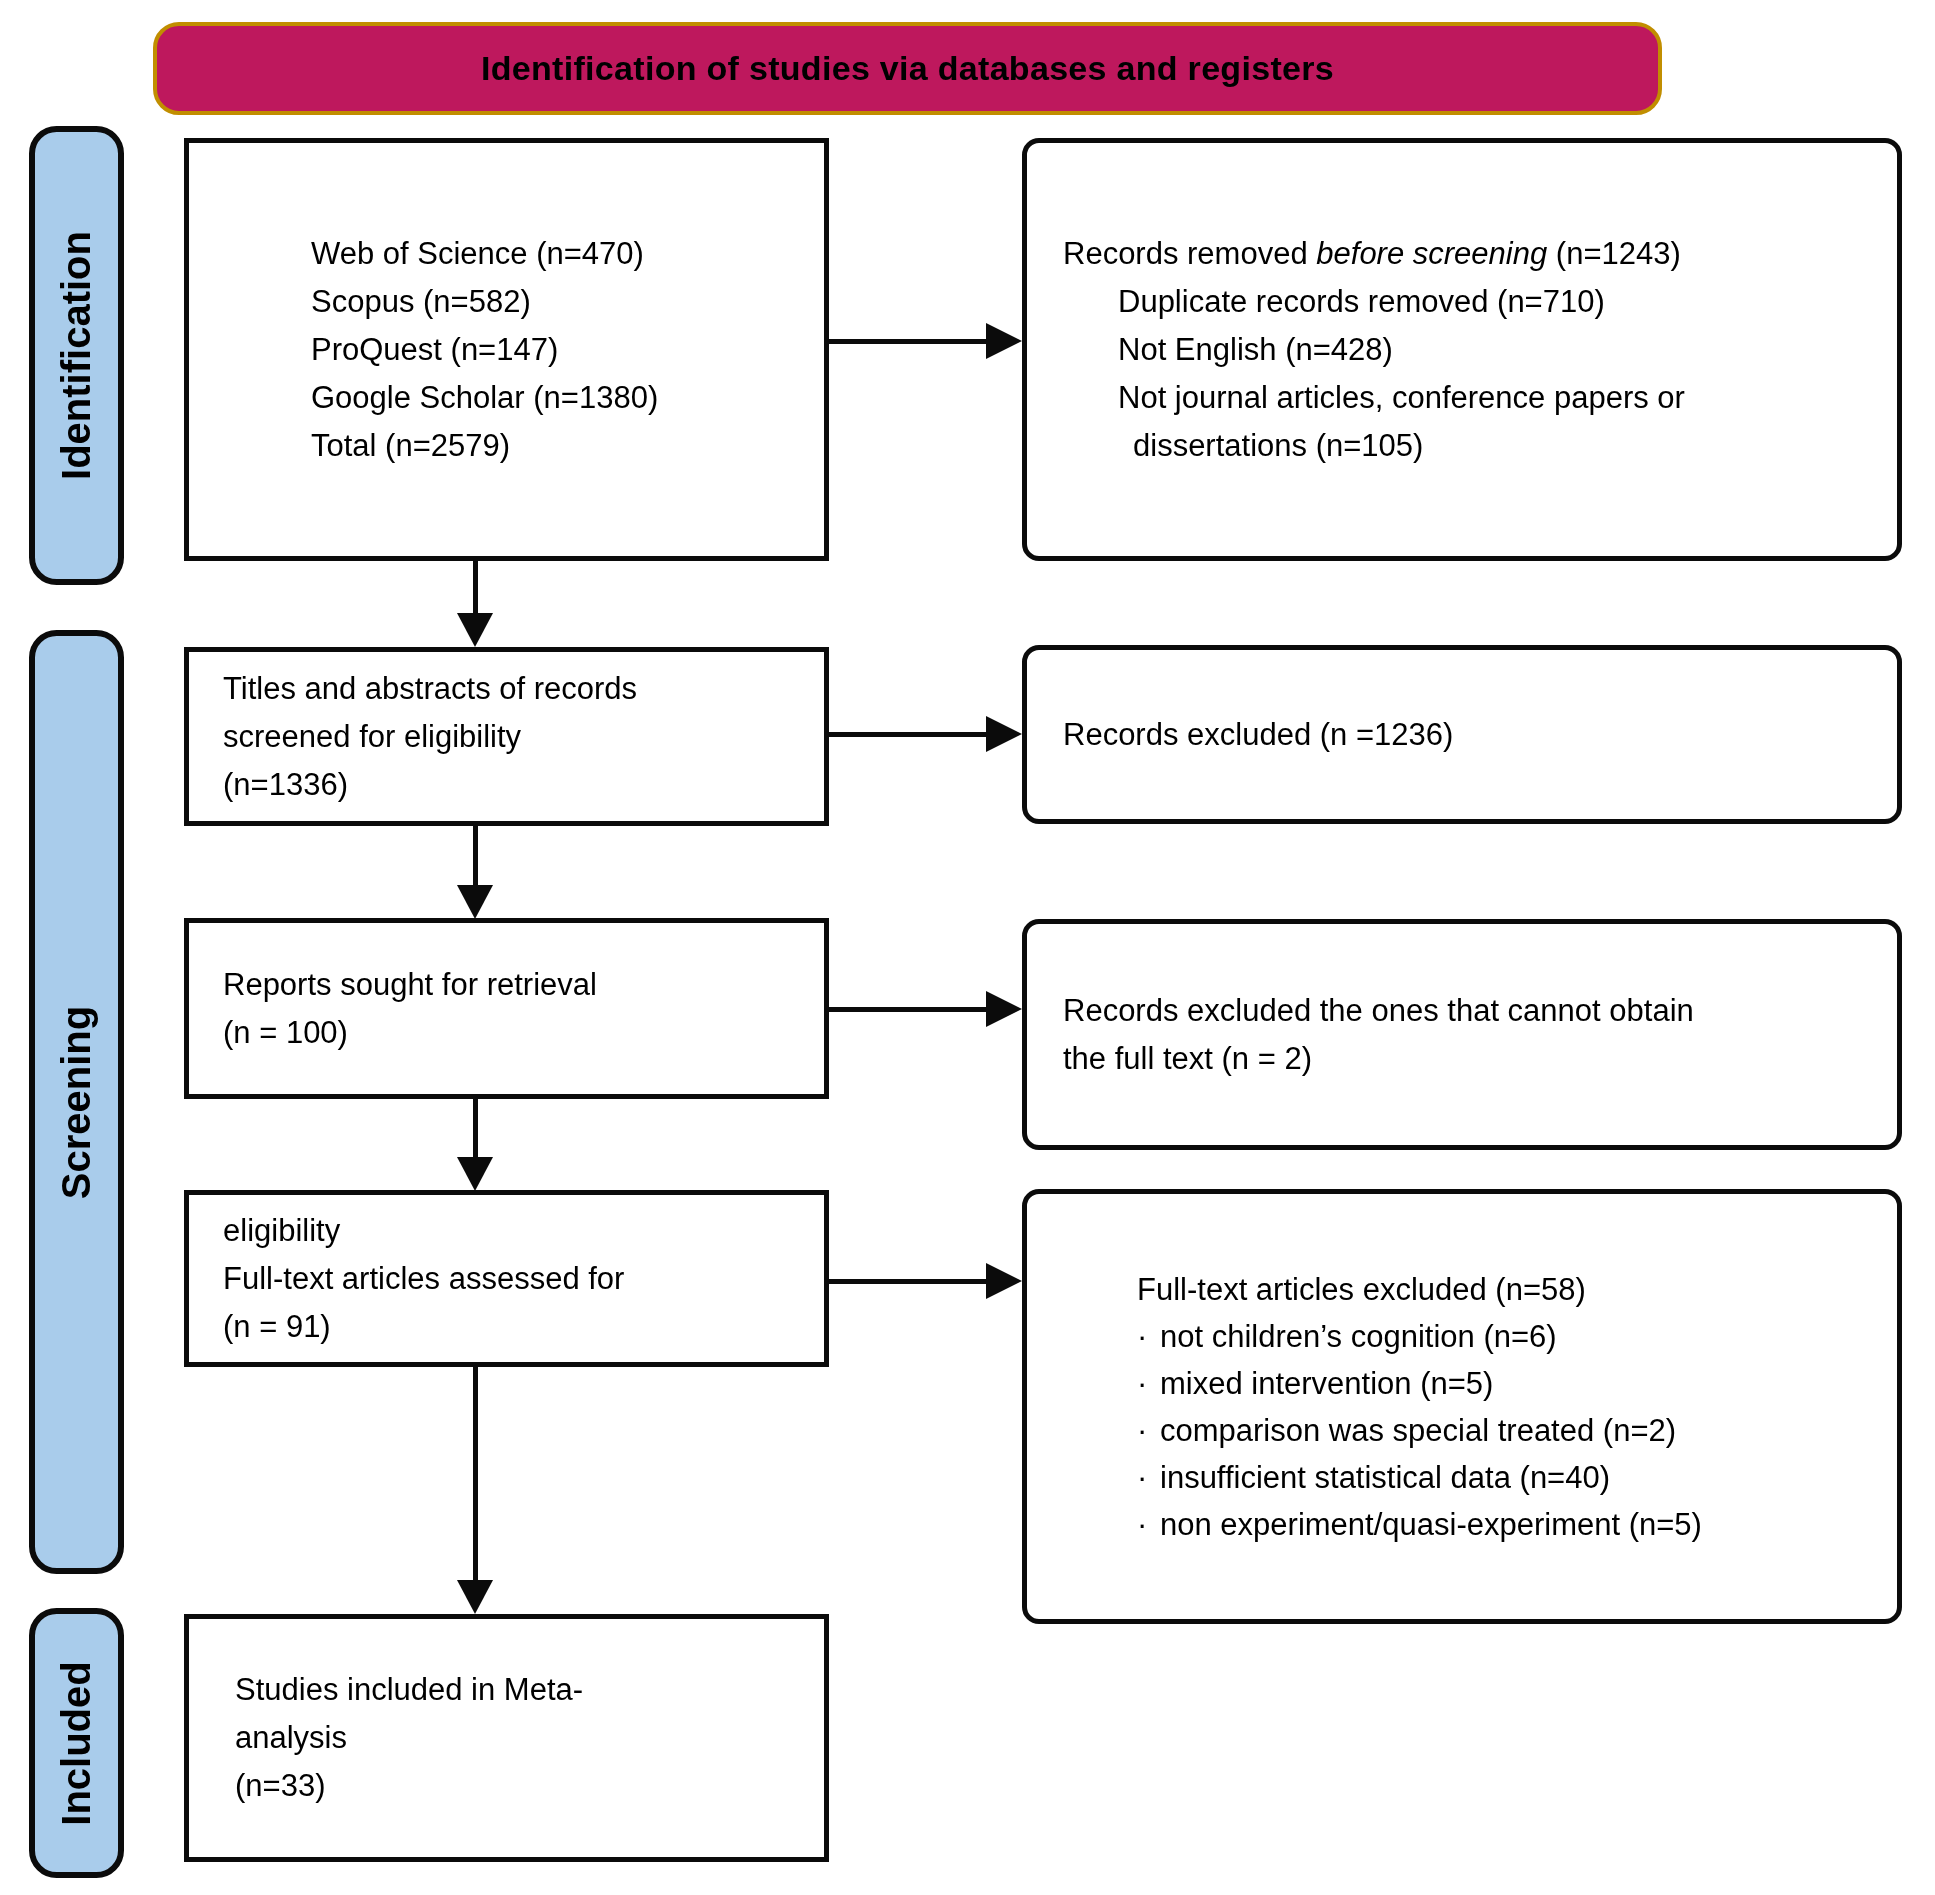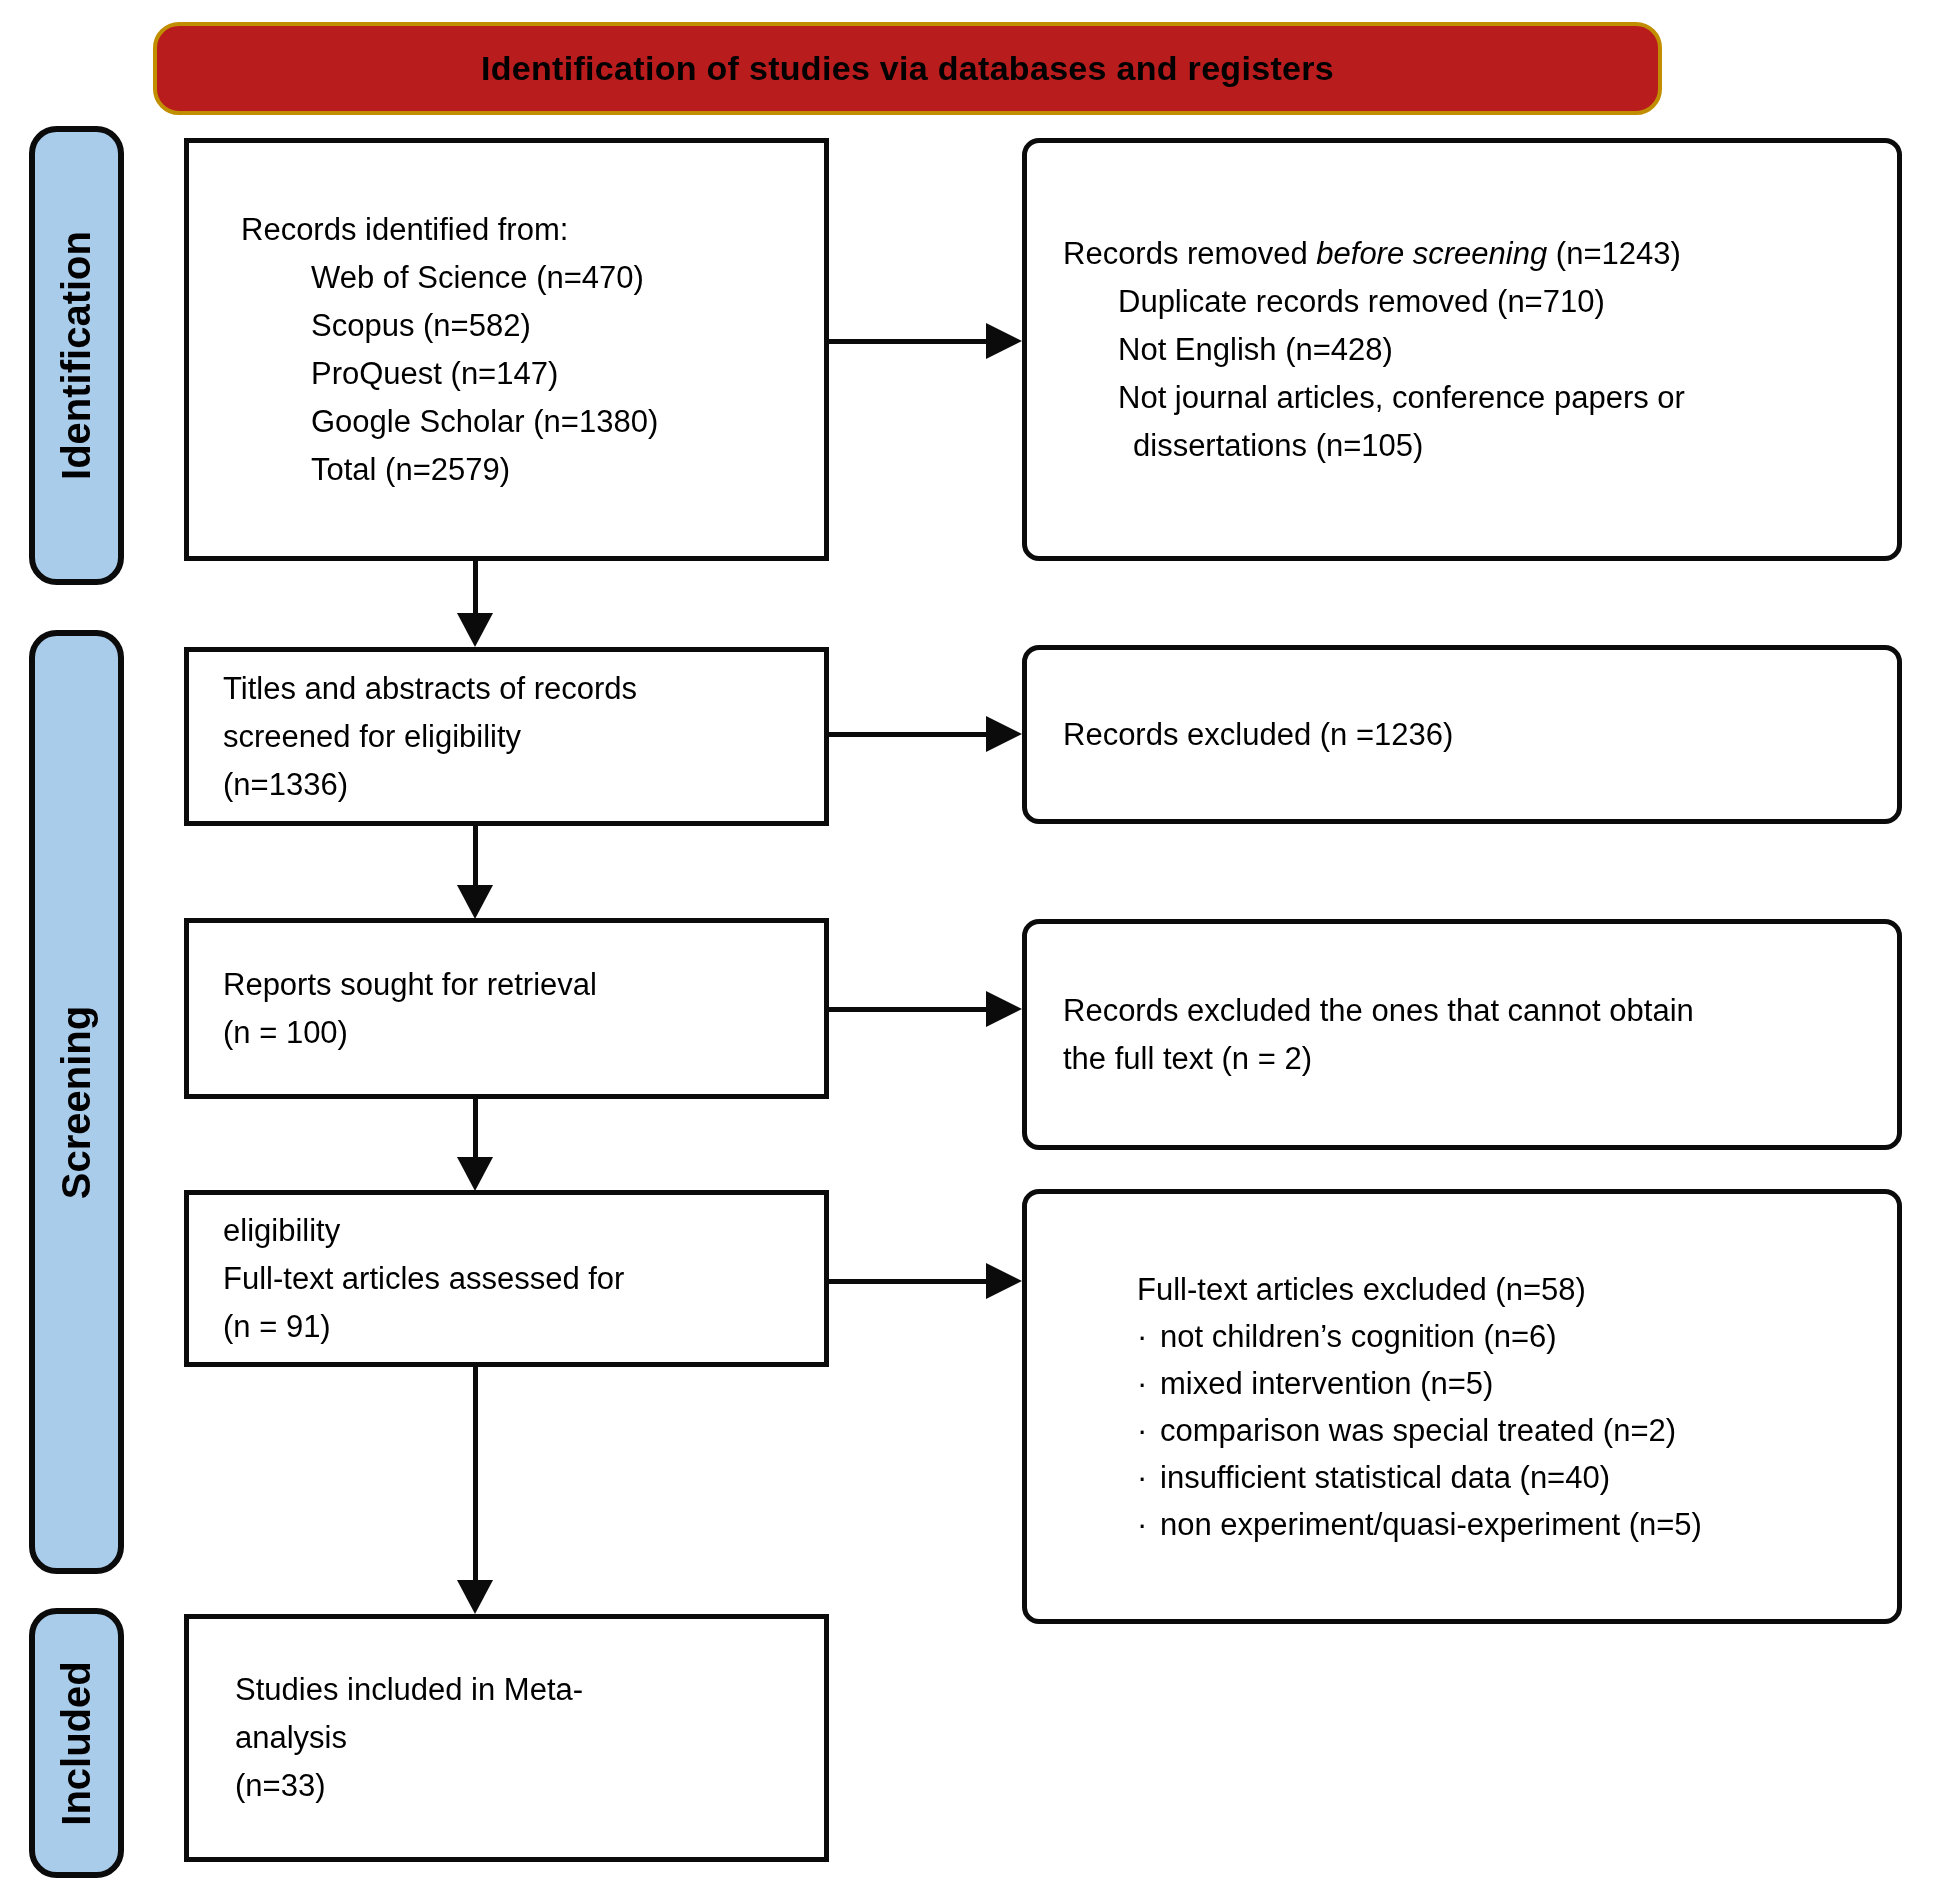--- a/index.html
+++ b/index.html
@@ -10,21 +10,21 @@
     background:#ffffff;
     font-family:"Liberation Sans", sans-serif;
     color:#000;
     overflow:hidden;
   }
   
   .banner{
     position:absolute;
     left:153px; top:22px;
     width:1509px; height:93px;
-    background:#b91c1c;
+    background:#be185d;
     border:4.9px solid #C18E00;
     border-radius:26px;
     display:flex; align-items:center; justify-content:center;
     box-sizing:border-box;
   }
   .banner span{
     font-size:34px; font-weight:bold; letter-spacing:0.3px;
   }
   
   .stage{
@@ -99,21 +99,20 @@
     <span>Identification</span>
   </div>
   <div class="stage stage-screening">
     <span>Screening</span>
   </div>
   <div class="stage stage-included">
     <span>Included</span>
   </div>
 
   <div class="box lbox box-b1">
-    <div>Records identified from:</div>
     <div class="indent">Web of Science (n=470)</div>
     <div class="indent">Scopus (n=582)</div>
     <div class="indent">ProQuest (n=147)</div>
     <div class="indent">Google Scholar (n=1380)</div>
     <div class="indent">Total (n=2579)</div>
   </div>
 
   <div class="box rbox box-r1">
     <div><span>Records removed </span><span class="em">before screening</span><span> (n=1243)</span></div>
     <div class="indent2">Duplicate records removed  (n=710)</div>

